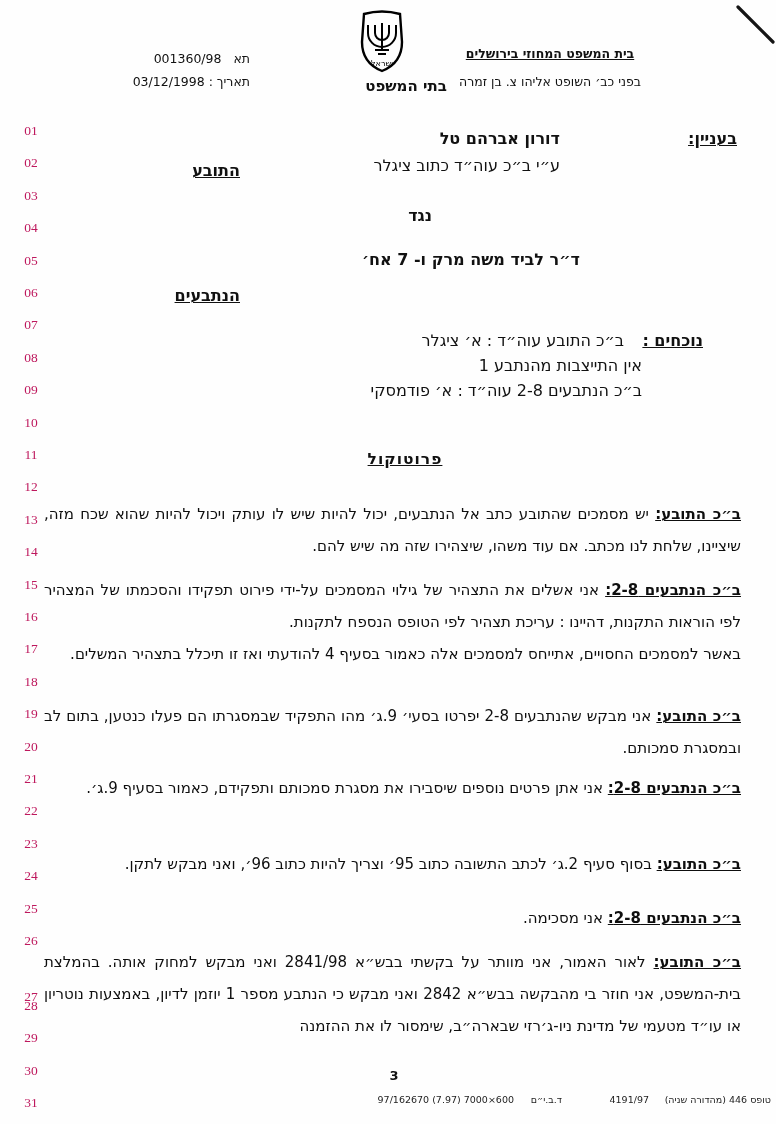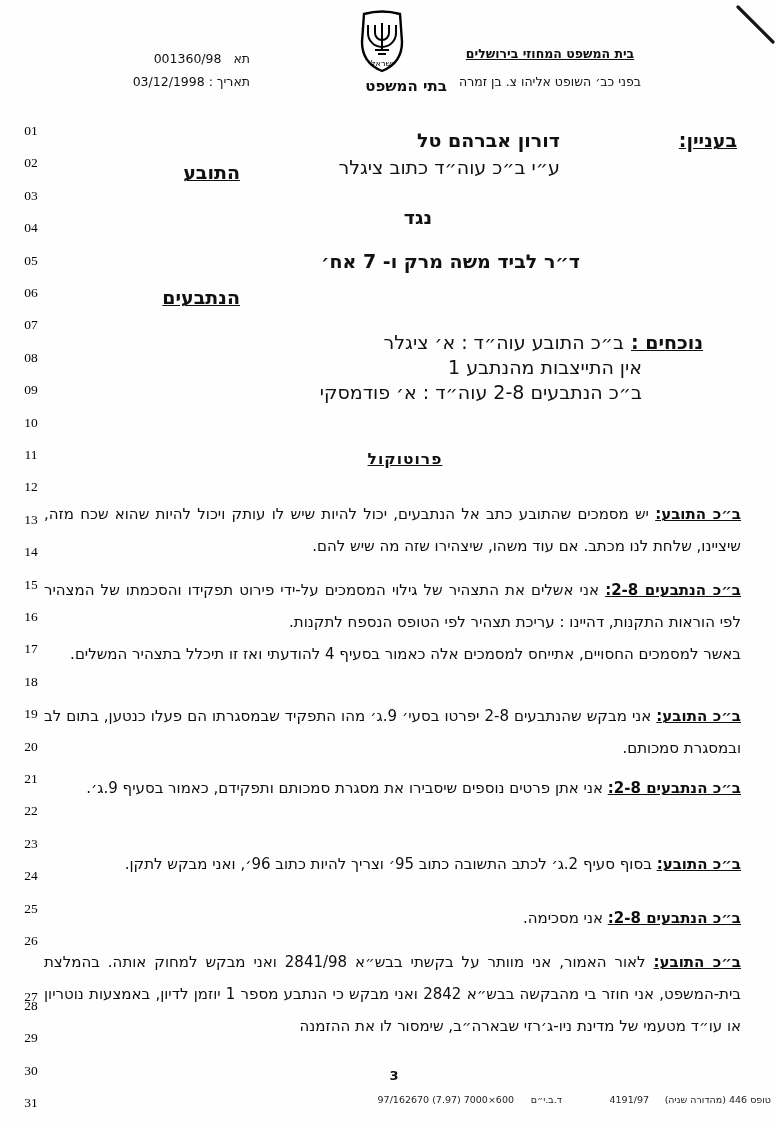--- a/index.html
+++ b/index.html
@@ -19,23 +19,23 @@
   .ltr{direction:ltr;unicode-bidi:isolate;}
   
   .case-block{top:47px;right:526px;text-align:right;font-size:12.5px;line-height:23px;white-space:nowrap;}
   .hdr-right{top:46px;left:448px;width:204px;text-align:center;font-size:12.5px;}
   .hdr-right .judge{margin-top:13px;white-space:nowrap;}
   .courts-title{top:77px;left:348px;width:116px;text-align:center;font-size:15px;font-weight:bold;}
   .emblem{top:8px;left:356px;}
   .pen-mark{top:4px;left:735px;}
   
   .lineno{position:absolute;left:16px;width:30px;text-align:center;
-          font-family:"Liberation Serif","DejaVu Serif",serif;font-size:13.5px;color:#000000;}
+          font-family:"Liberation Serif","DejaVu Serif",serif;font-size:13.5px;color:#be185d;}
   
-  .pt{font-size:19px;white-space:nowrap;}
+  .pt{font-size:16px;white-space:nowrap;}
   
   .para{position:absolute;right:35px;width:697px;text-align:justify;
         font-size:15px;line-height:32px;color:#0e0e0e;}
   .speaker{font-weight:bold;text-decoration:underline;}
   .cont{display:block;}
   
   .pagenum{top:1068px;left:382px;width:24px;text-align:center;font-size:13px;font-weight:bold;}
   .foot{top:1094px;font-size:9.5px;white-space:nowrap;color:#222;}
 </style>
 </head>

